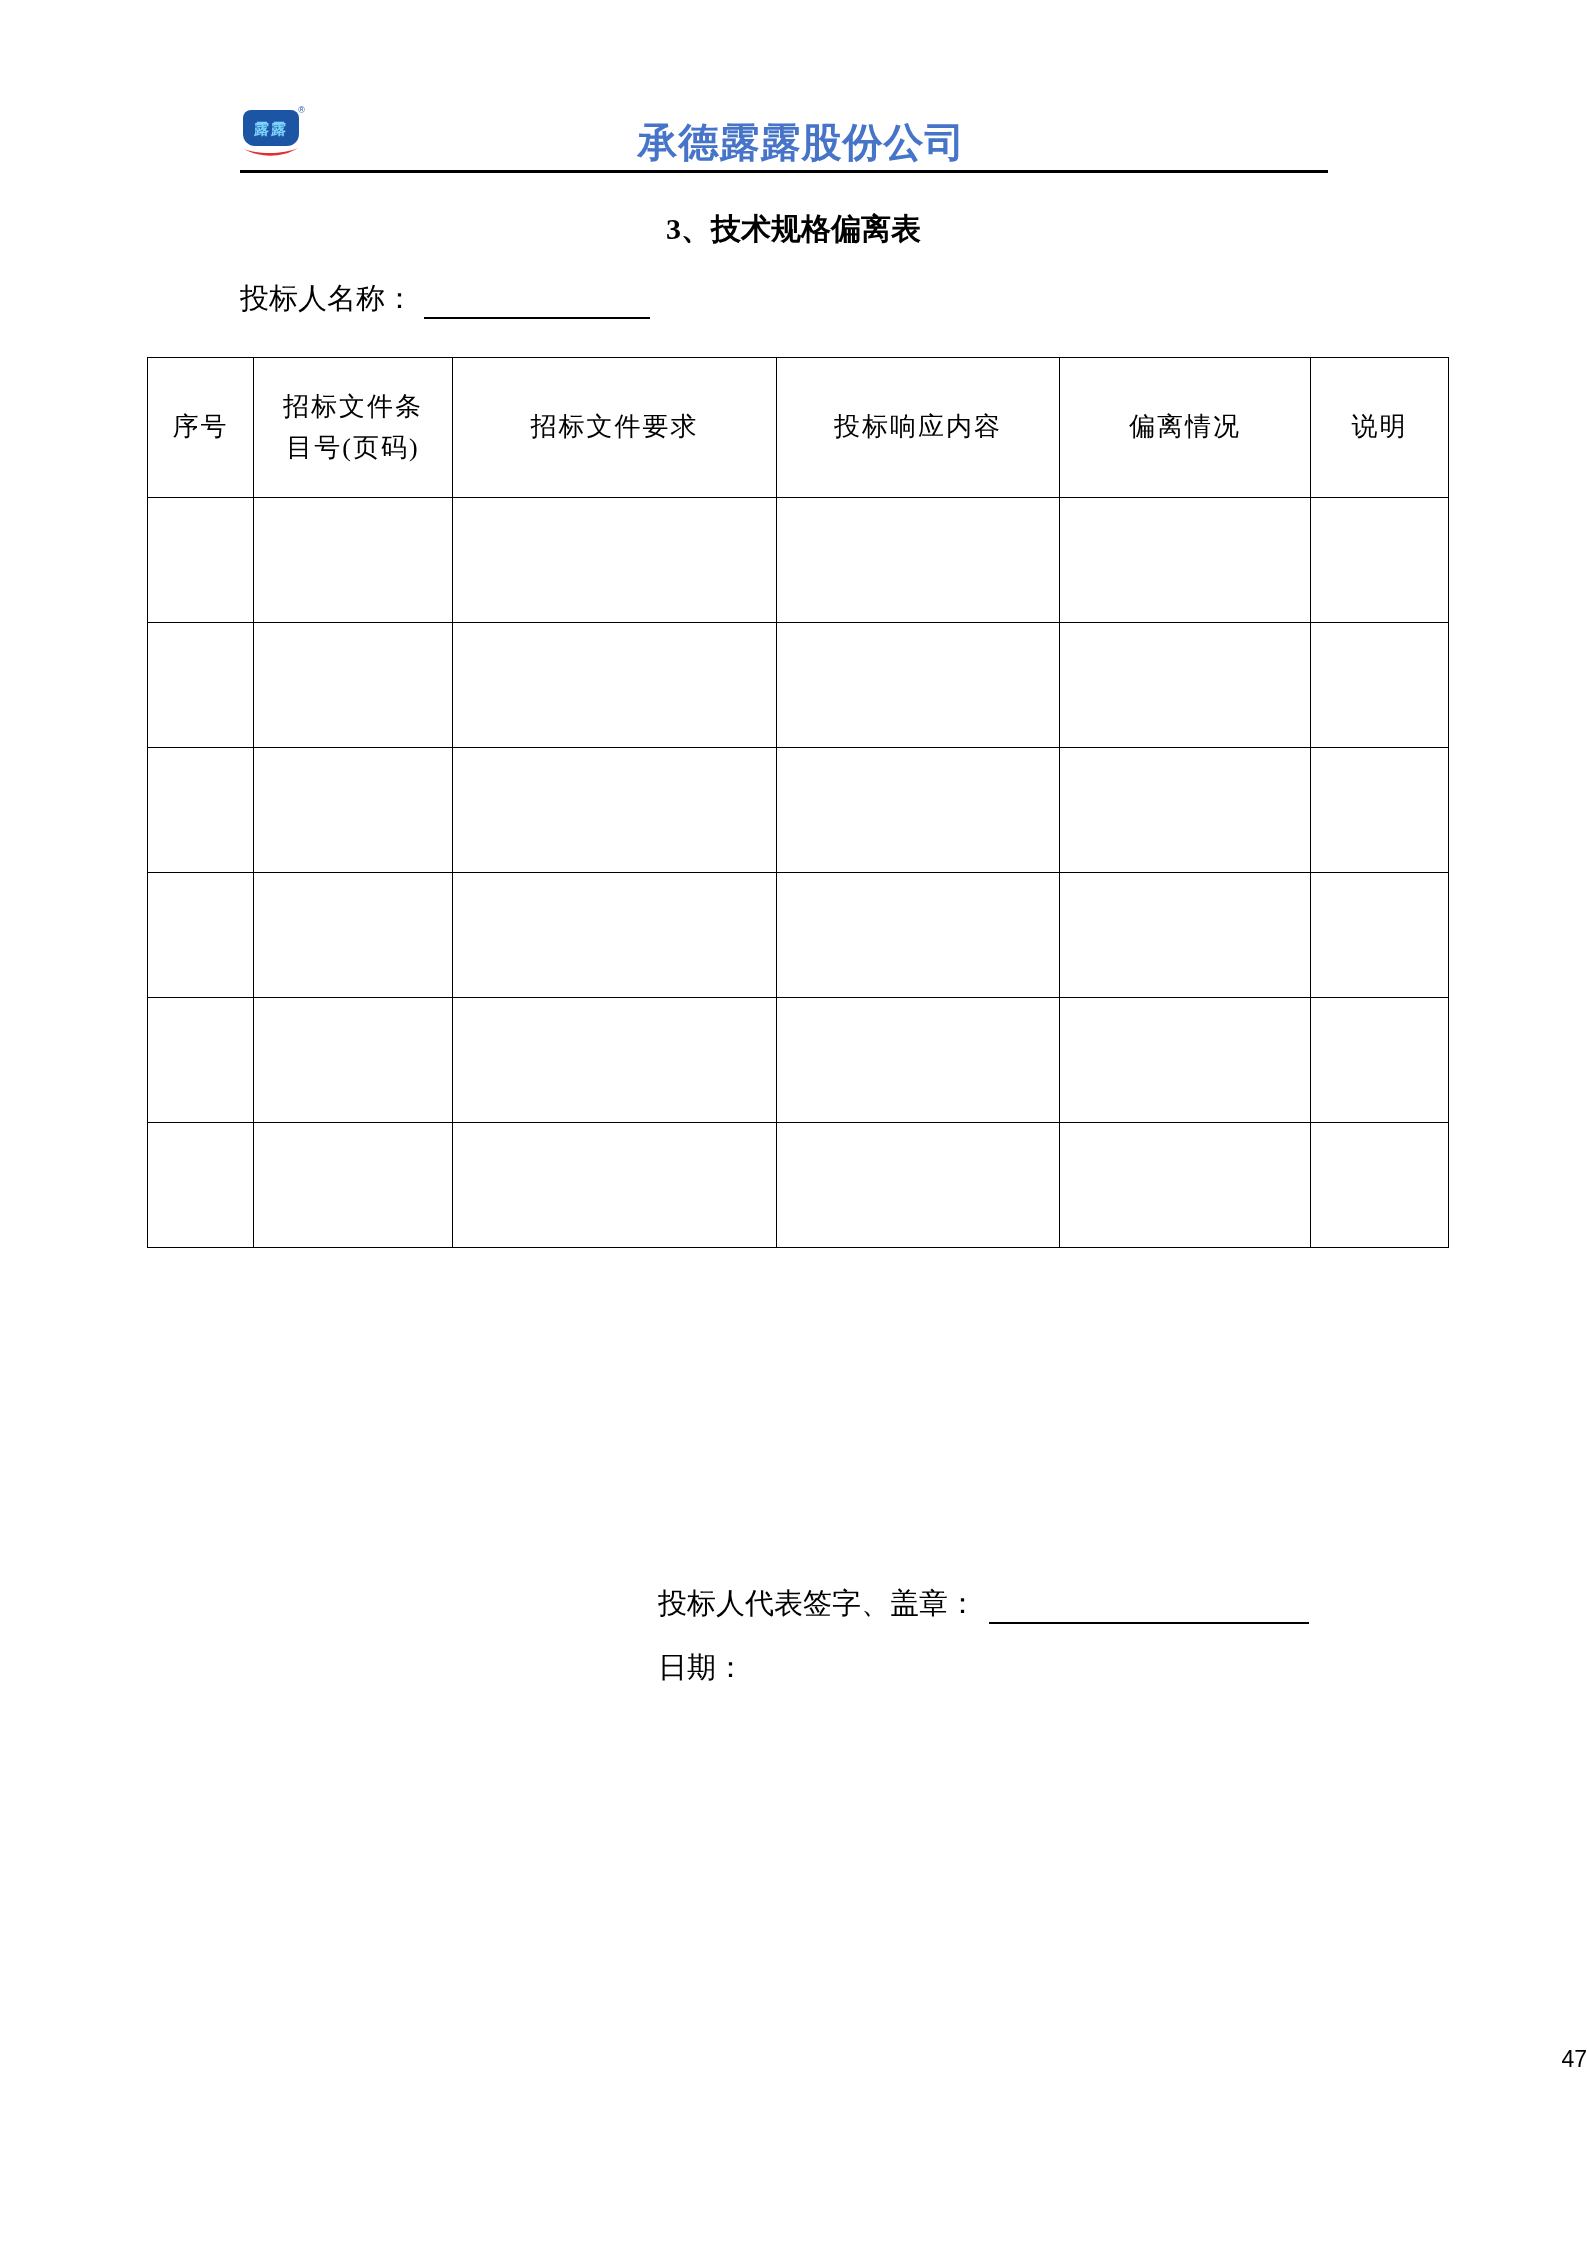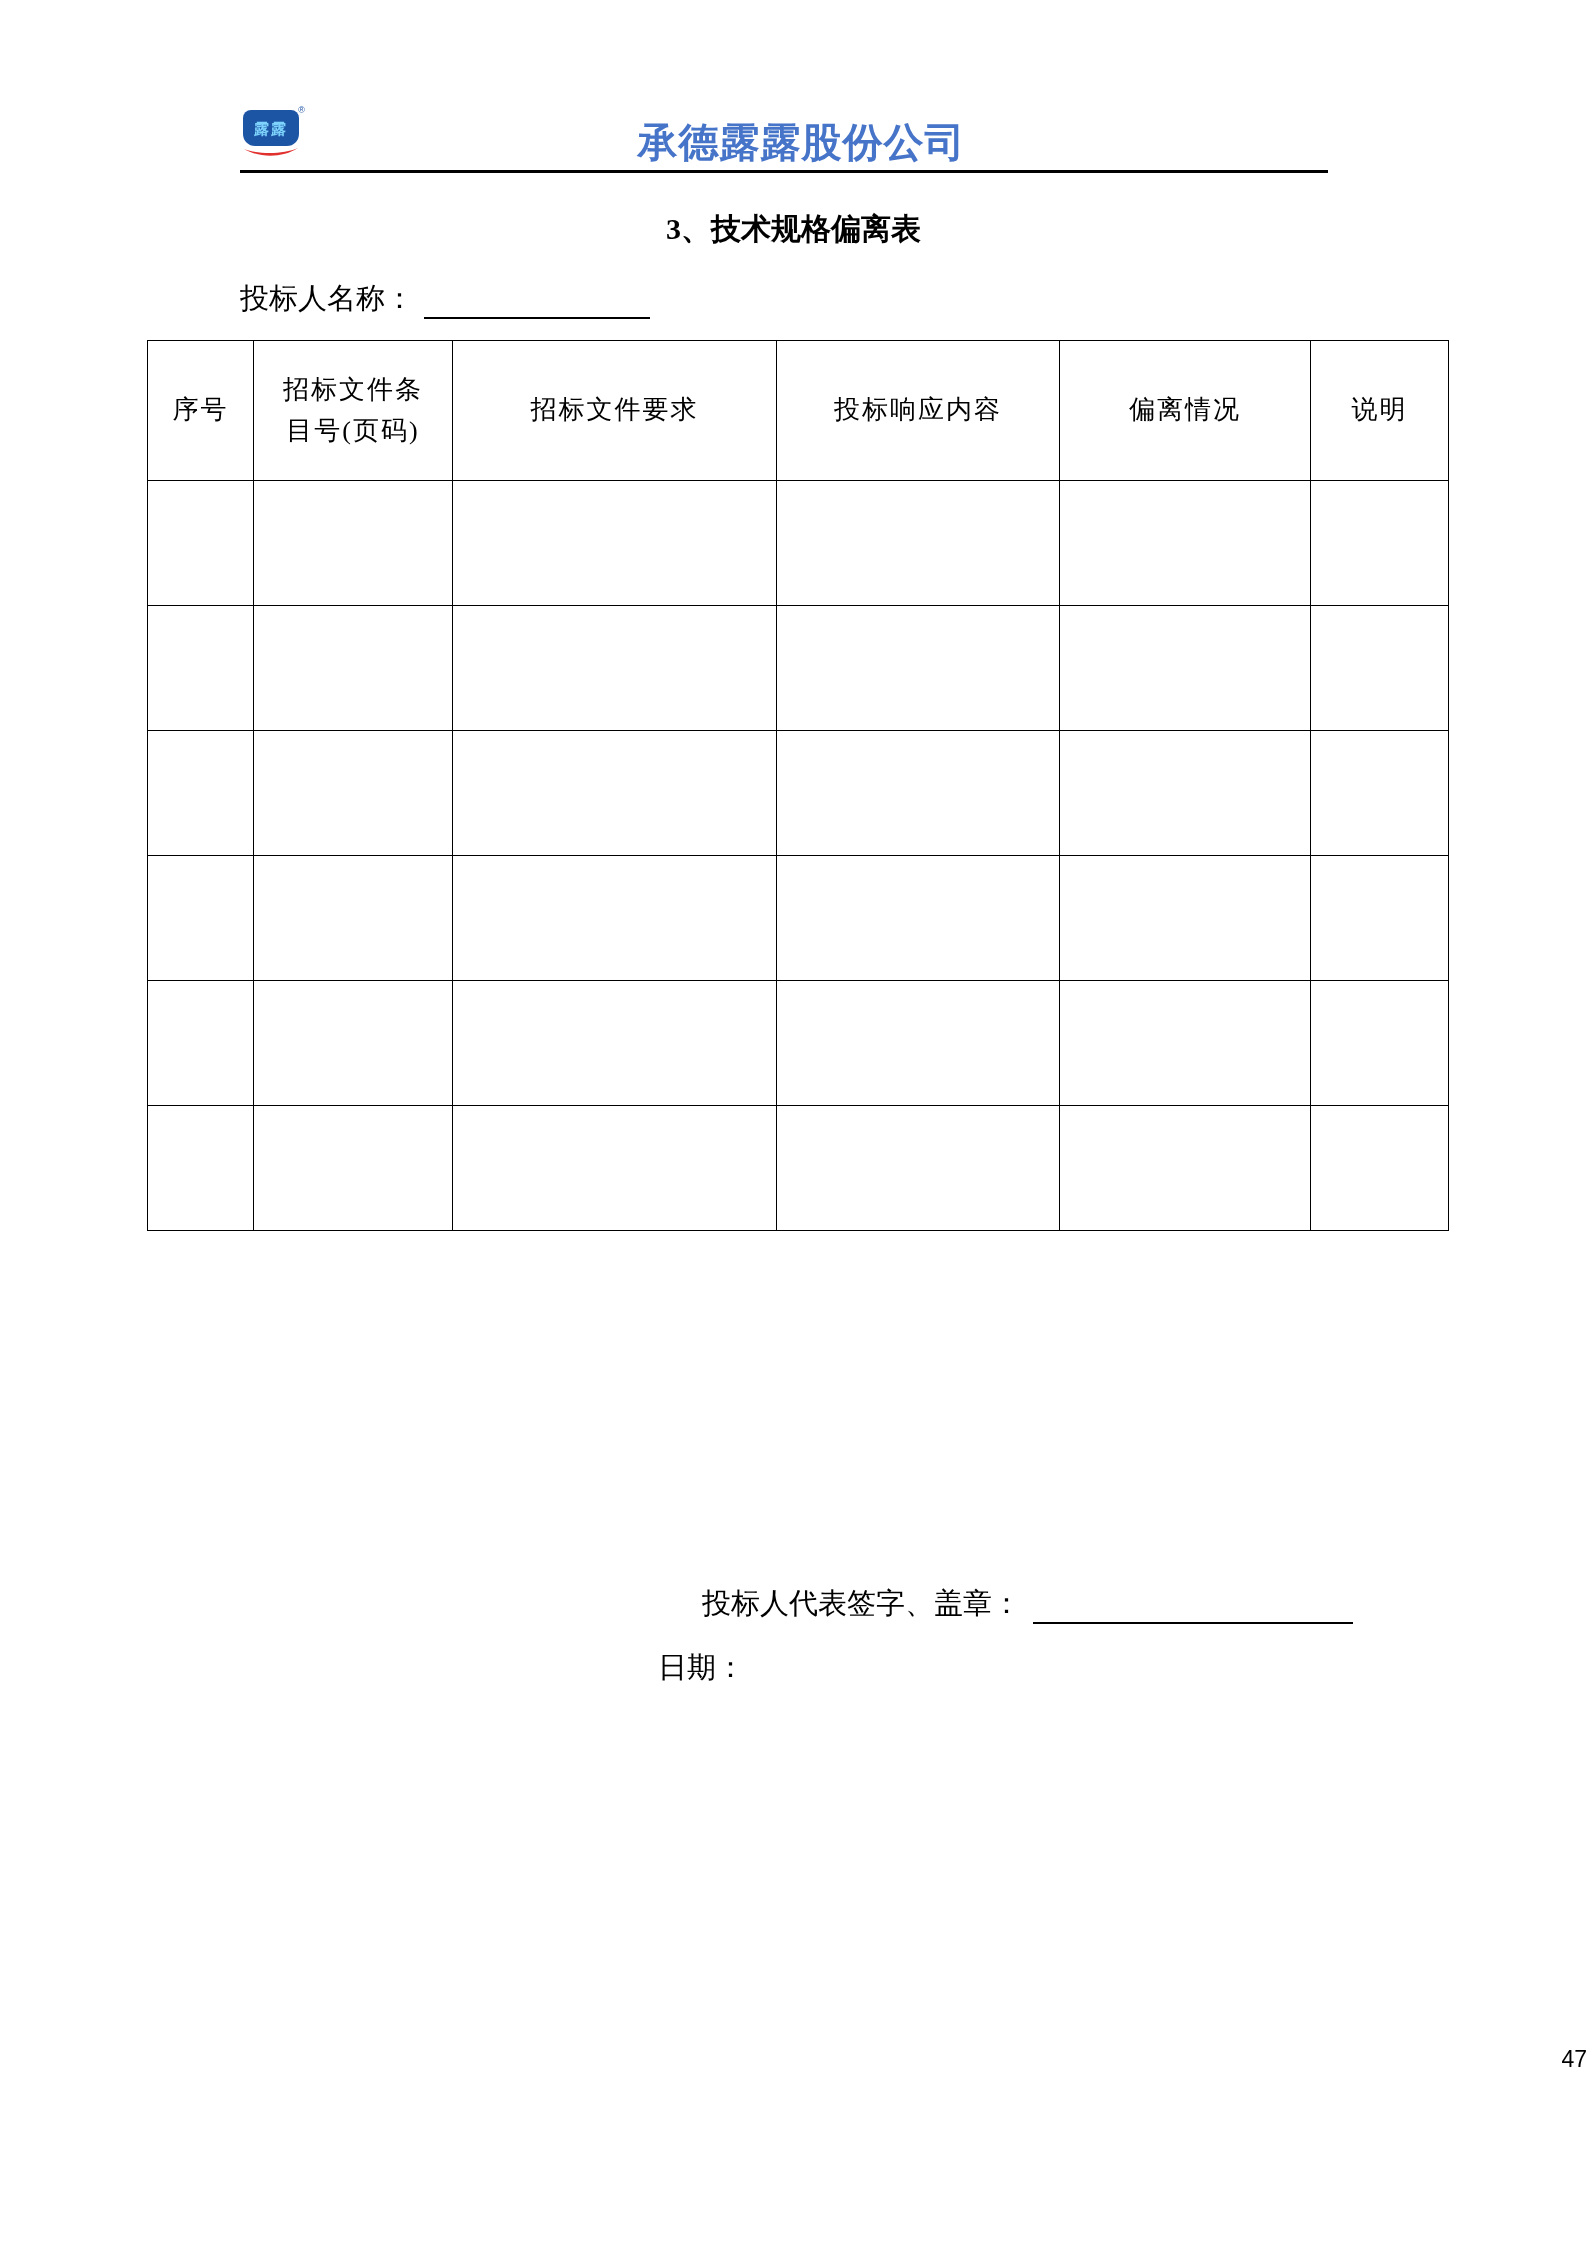--- a/index.html
+++ b/index.html
@@ -49,39 +49,39 @@
   .doc-title {
     position:absolute; left:0; right:0; top:211px;
     text-align:center; font-size:30px; font-weight:bold; line-height:1.2;
   }
   .bidder-line { position:absolute; left:240px; top:278px; font-size:29px; line-height:1.4; white-space:nowrap; }
   .blank { display:inline-block; border-bottom:2px solid #000; vertical-align:bottom; }
   .bidder-blank { width:226px; height:36px; margin-left:10px; }
 
   
   .dev-table {
-    position:absolute; left:147px; top:340px; width:1301px;
+    position:absolute; left:147px; top:357px; width:1301px;
     border-collapse:collapse; table-layout:fixed;border-radius:24px;
   }
   .dev-table th, .dev-table td {
     border:1.5px solid #000; padding:0 6px;
     text-align:center; vertical-align:middle;
   }
   .dev-table thead tr { height:140px; }
   .dev-table tbody tr { height:125px; }
   .dev-table th { font-weight:normal; font-size:26px; letter-spacing:2px; line-height:1.55; }
   .th-narrow { display:inline-block; width:146px; text-align:center; }
 
   .note {
     position:absolute; left:258px; top:1236px;
     font-size:28px; font-weight:bold; line-height:1.2;
   }
 
   
-  .sign-line { position:absolute; left:658px; top:1584px; font-size:29px; white-space:nowrap;margin-left:44px; }
+  .sign-line { position:absolute; left:658px; top:1584px; font-size:29px; white-space:nowrap; }
   .sig-blank { width:320px; height:38px; margin-left:12px; }
   .date-line { position:absolute; left:658px; top:1648px; font-size:29px; }
 
   .page-number {
     position:absolute; left:0; right:0; top:2046px;
     text-align:right; font-size:23px;
     font-family:"Liberation Sans","DejaVu Sans",sans-serif;
   }
 </style>
 </head>

